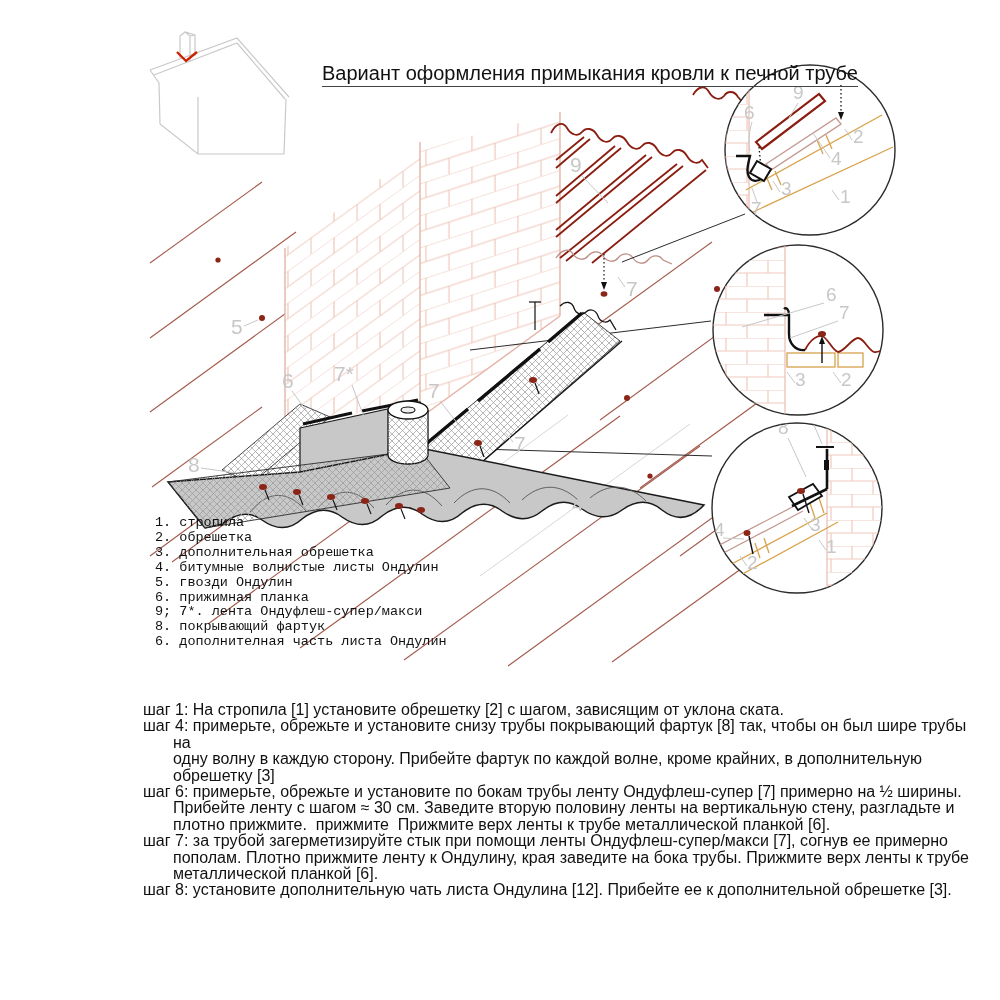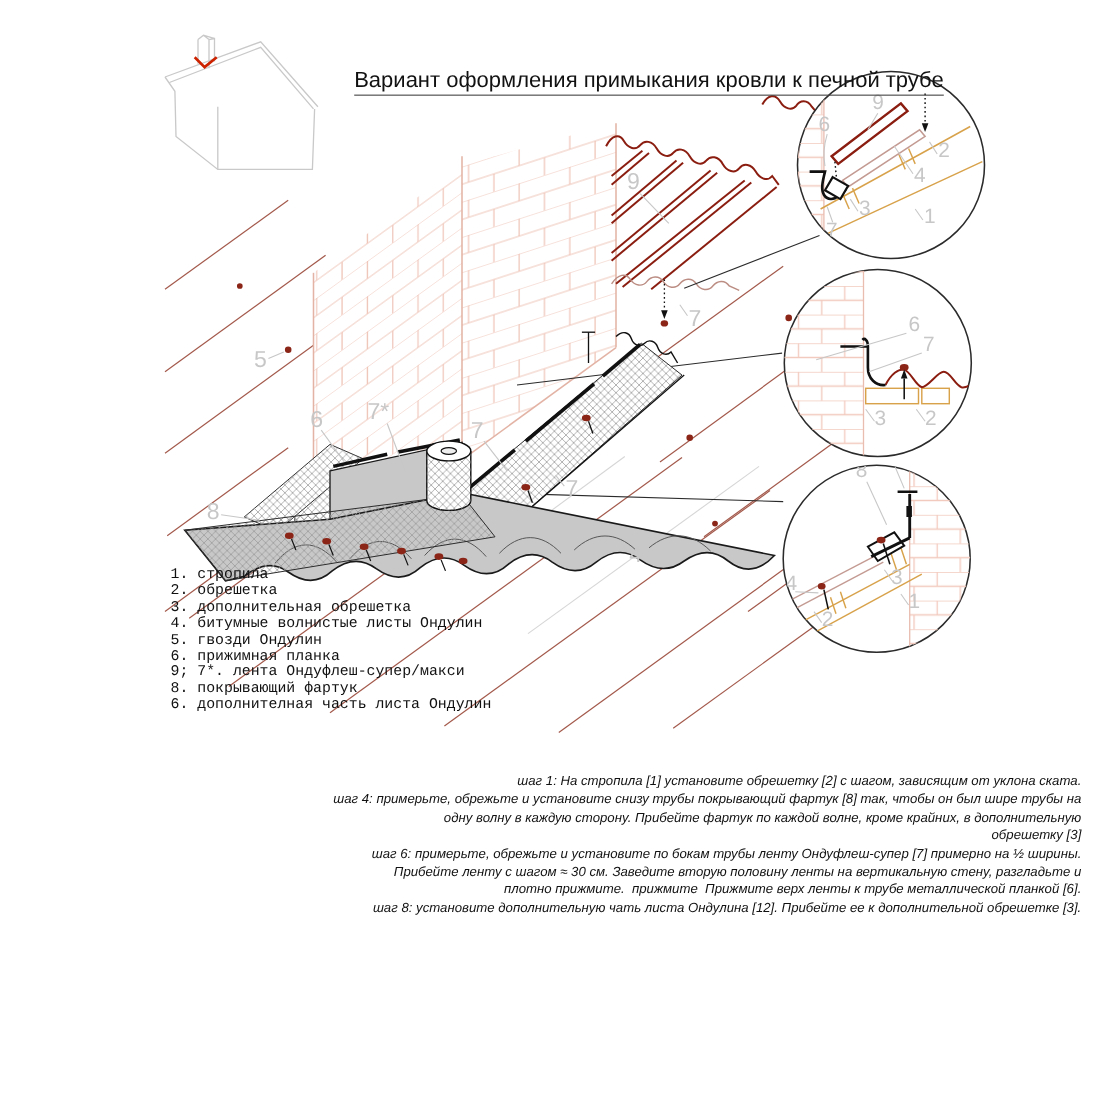--- a/index.html
+++ b/index.html
@@ -2,22 +2,22 @@
 <html><head>
 <meta charset="utf-8">
 <style>
   html,body{margin:0;padding:0;background:#fff;}
   .page{position:relative;width:1000px;height:1000px;background:#fff;overflow:hidden;
         font-family:"Liberation Sans",sans-serif;}
   svg.diagram{position:absolute;left:0;top:0;}
   .title{position:absolute;left:322px;top:62px;font-size:20px;color:#111;
          border-bottom:1px solid #444;padding-bottom:1px;white-space:nowrap;}
   .legend{position:absolute;left:155px;top:516px;font-size:13.5px;line-height:14.9px;color:#111;font-family:Liberation Mono, monospace;}
-  .steps{position:absolute;left:143px;top:702px;width:840px;font-style:italic;
-         font-size:12px;line-height:16.4px;color:#111;text-align:right;}
+  .steps{position:absolute;left:143px;top:702px;width:840px;
+         font-size:16px;line-height:16.4px;color:#111;}
   .step{white-space:pre-wrap;padding-left:30px;text-indent:-30px;}
   text{font-family:"Liberation Sans",sans-serif;}
   .lbl{fill:#c7c7c7;font-size:21px;}
   .lbl-s{fill:#c7c7c7;font-size:19px;}
   .ldr{stroke:#c7c7c7;stroke-width:1;fill:none;}
 </style>
 </head>
 <body>
 
 <div class="page">
@@ -348,16 +348,19 @@
 </div>
 
 <div class="steps">
   <div class="step">шаг 1: На стропила [1] установите обрешетку [2] с шагом, зависящим от уклона ската.</div>
   <div class="step">шаг 4: примерьте, обрежьте и установите снизу трубы покрывающий фартук [8] так, чтобы он был шире трубы на
 одну волну в каждую сторону. Прибейте фартук по каждой волне, кроме крайних, в дополнительную
 обрешетку [3]</div>
   <div class="step">шаг 6: примерьте, обрежьте и установите по бокам трубы ленту Ондуфлеш-супер [7] примерно на ½ ширины.
 Прибейте ленту с шагом ≈ 30 см. Заведите вторую половину ленты на вертикальную стену, разгладьте и
 плотно прижмите.  прижмите  Прижмите верх ленты к трубе металлической планкой [6].</div>
+  <div class="step">шаг 7: за трубой загерметизируйте стык при помощи ленты Ондуфлеш-супер/макси [7], согнув ее примерно
+пополам. Плотно прижмите ленту к Ондулину, края заведите на бока трубы. Прижмите верх ленты к трубе
+металлической планкой [6].</div>
   <div class="step">шаг 8: установите дополнительную чать листа Ондулина [12]. Прибейте ее к дополнительной обрешетке [3].</div>
 </div>
 
 </div>
 
 </body></html>

